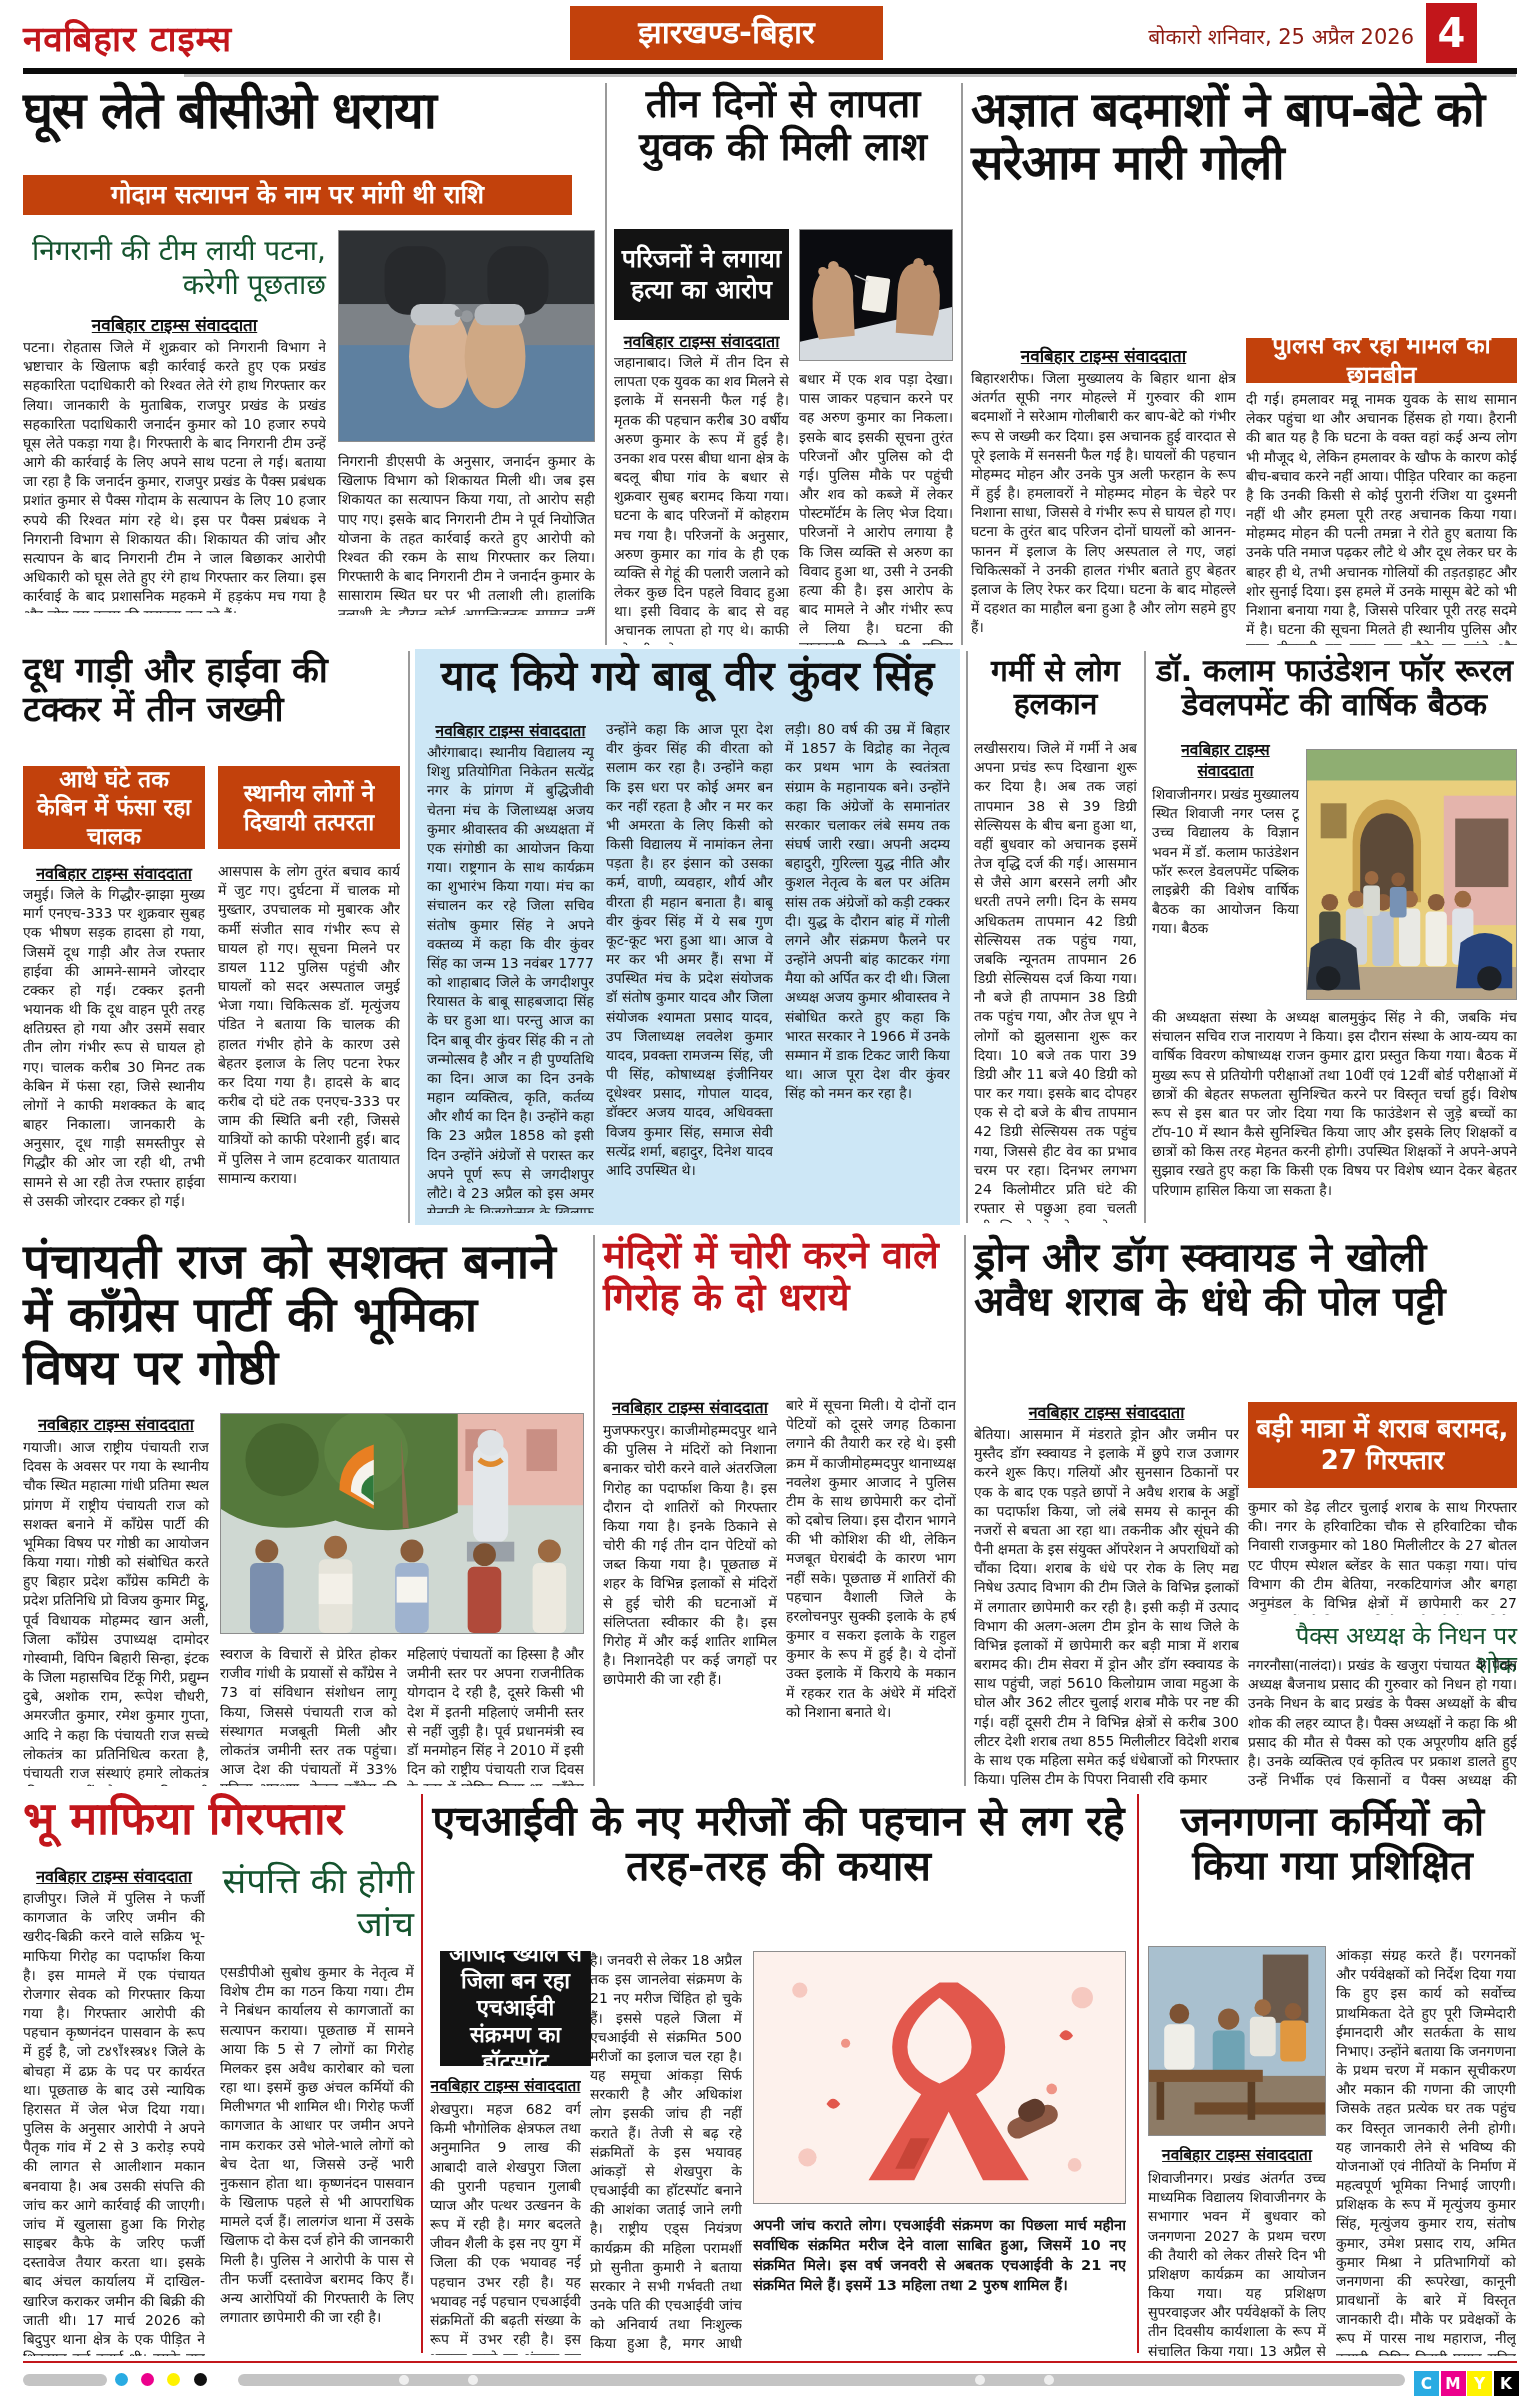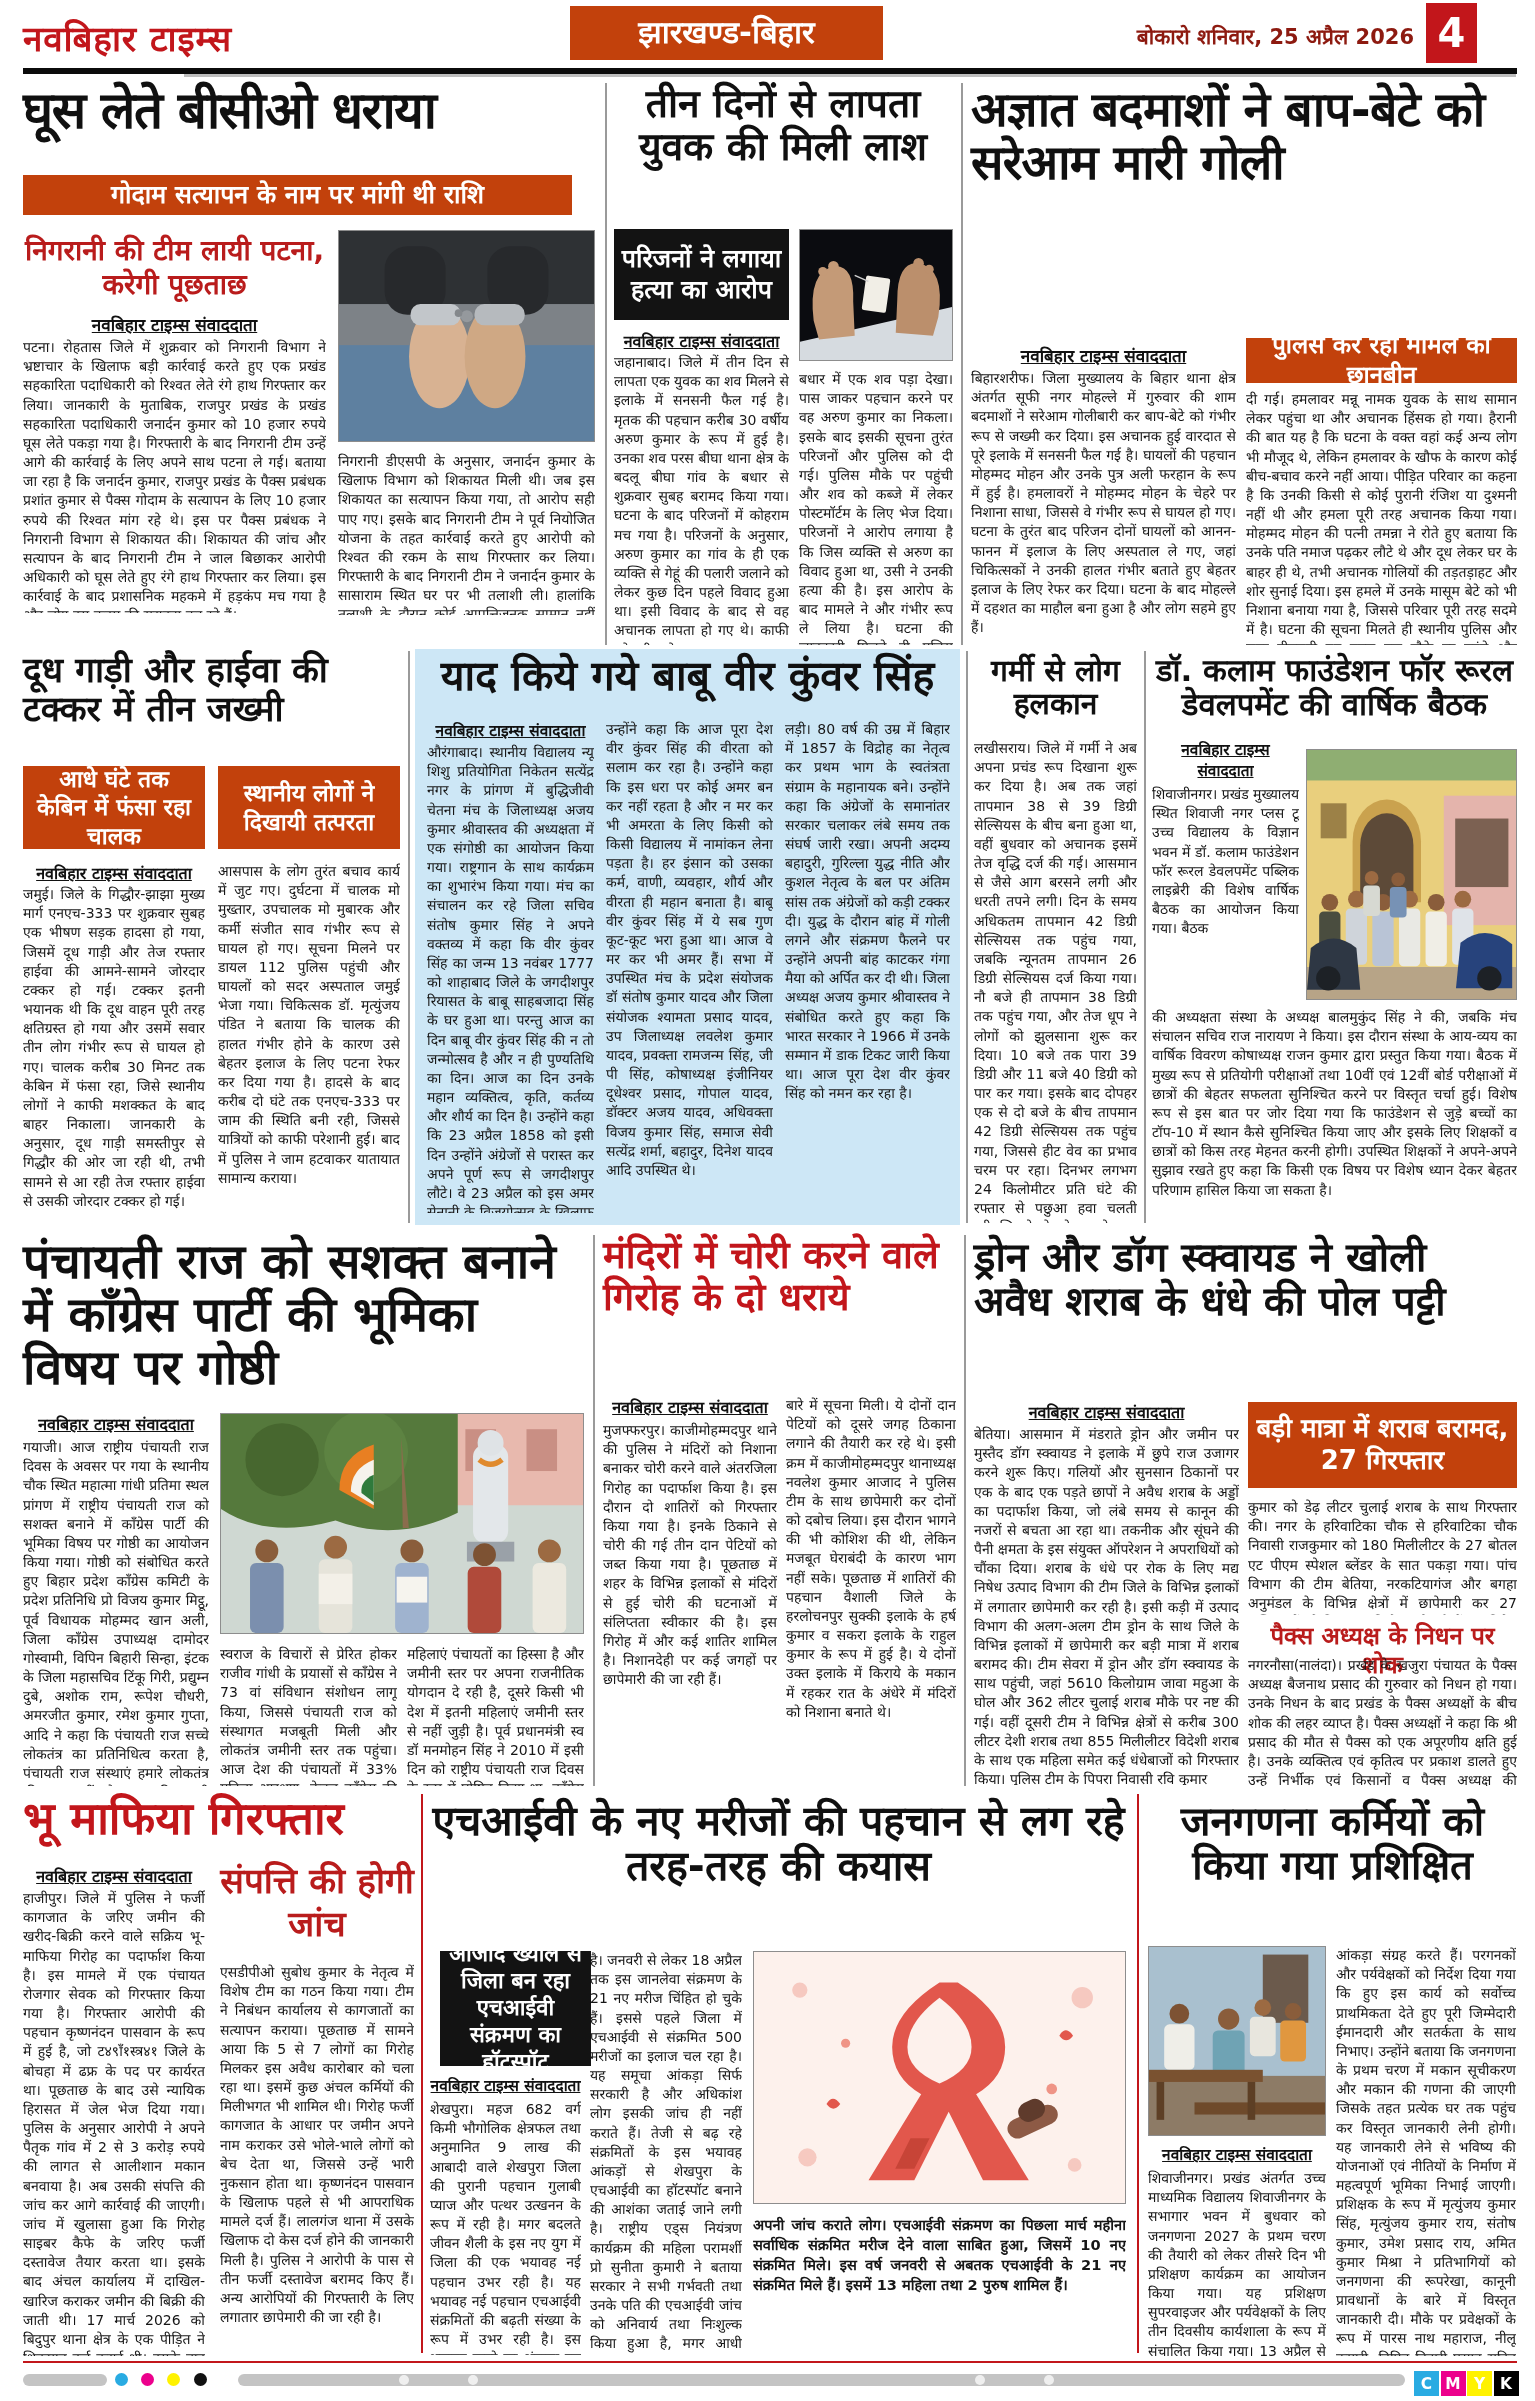--- a/index.html
+++ b/index.html
@@ -8,28 +8,28 @@
   .page{position:relative;width:1536px;height:2401px;background:#ffffff;margin:0 auto;overflow:hidden}
   .abs{position:absolute}
   .hl{font-weight:bold;color:#101010;line-height:1.1}
   .hl.center{text-align:center}
   .hl.red{color:#c2161b}
   .kicker{background:#c2410c;color:#fff;font-weight:bold;display:flex;align-items:center;justify-content:center;text-align:center;line-height:1.22;padding:3.1px 7.7px}
   .kicker.black{background:#131313}
   .byline{font-weight:bold;text-decoration:underline;text-align:center;font-size:17px;color:#111;white-space:nowrap;overflow:hidden}
   .byline.wrap{white-space:normal}
   .body-col{font-size:14px;line-height:1.37;text-align:justify;overflow:hidden;color:#161616}
-  .subhead{font-weight:bold;text-align:center;line-height:1.22;color:#b91c1c}
+  .subhead{font-weight:normal;text-align:right;line-height:1.22;color:#14532d}
   .photo{overflow:hidden;border:0.8px solid #8d8d8d;background:#ddd}
   .photo svg{display:block;width:100%;height:100%}
   .vrule{position:absolute;width:1.5px;background:#9a9a9a}
   .vrule.red{background:#c2161b}
   .bluebg{background:#cde7f6}
   .masthead{font-weight:bold;color:#c2161b;font-size:35px;letter-spacing:0.8px}
-  .dateline{font-weight:bold;color:#8d1a10;font-size:21px;text-align:right}
+  .dateline{font-weight:normal;color:#8d1a10;font-size:21px;text-align:right}
   .pagenum{background:#c2161b;color:#fff;font-weight:bold;display:flex;align-items:center;justify-content:center;font-size:40px}
   .cmykbox{width:25px;height:25px;display:flex;align-items:center;justify-content:center;font-weight:bold;font-size:15.4px;color:#fff}
   .regbar{position:absolute;height:11.5px;border-radius:6.1px;background:#c4c4c4}
   .regdot{position:absolute;width:13px;height:13px;border-radius:50%}
 </style>
 </head>
 <body>
 
 <div class="page">
 

